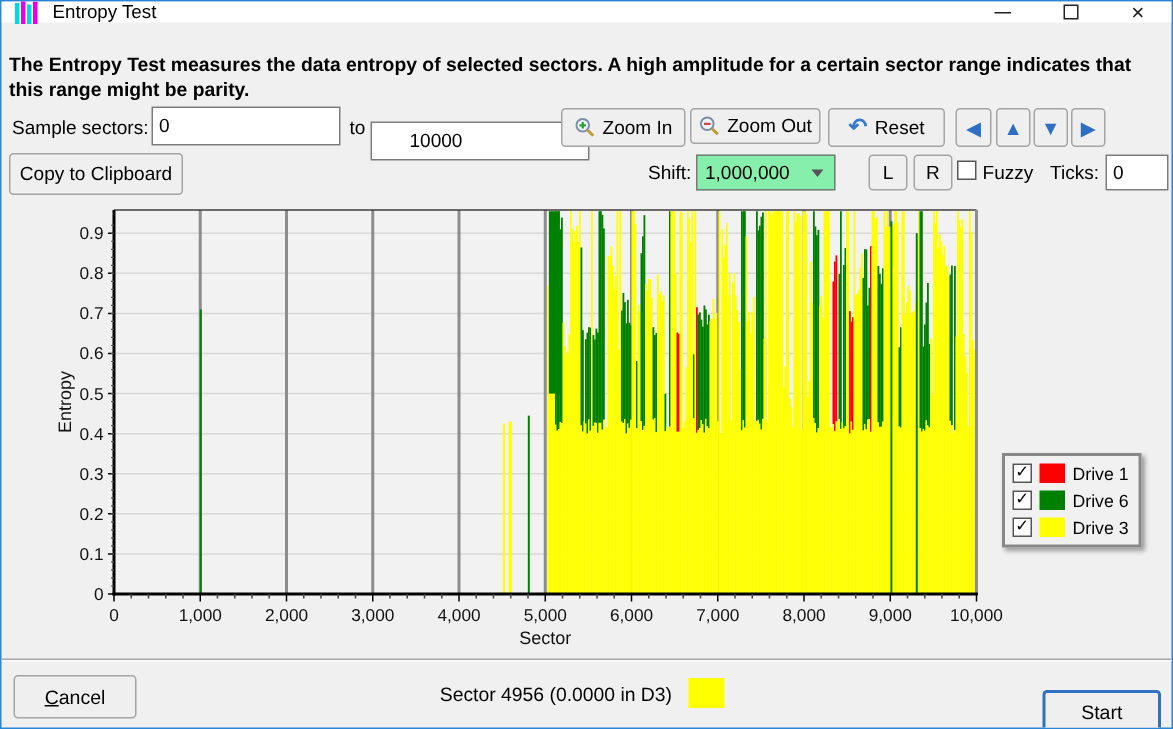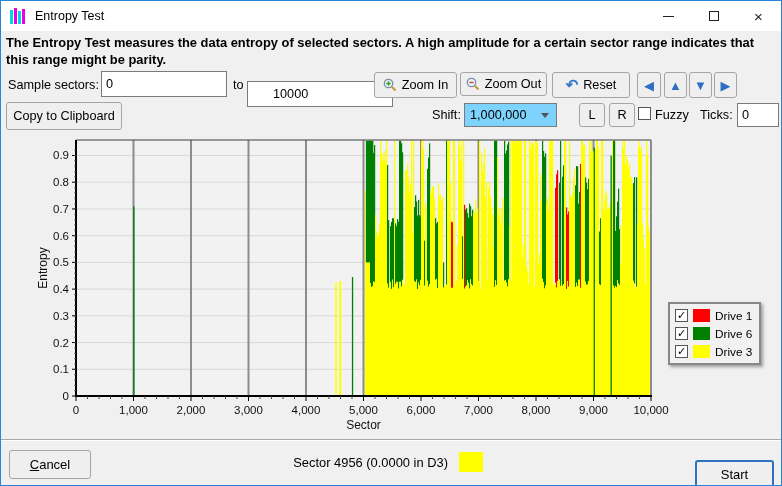--- a/index.html
+++ b/index.html
@@ -3,37 +3,37 @@
 <meta charset="utf-8">
 <style>
   * { margin:0; padding:0; box-sizing:border-box; }
   html,body { background:#c8c8c8; }
   body { font-family:"Liberation Sans", sans-serif; }
   .window {
     position:relative; width:782px; height:486px;
     background:#f0f0f0; border:1px solid #2a84d8; overflow:hidden;
   }
   
-  .titlebar { position:absolute; left:0; top:0; width:100%; height:30px; background:#ffffff; display:flex; align-items:center; }
+  .titlebar { position:absolute; left:0; top:0; width:100%; height:14px; background:#ffffff; display:flex; align-items:center; }
   .app-icon { width:18px; height:16px; margin:0 7px 0 9px; display:flex; gap:1px; align-items:flex-end; }
   .app-icon i { display:block; width:3px; }
   .title { font-size:12.5px; color:#000; }
   .win-controls { margin-left:auto; display:flex; height:100%; }
   .win-btn { width:45px; height:100%; display:flex; align-items:center; justify-content:center; color:#222; font-size:15px; }
   .glyph-min { width:11px; height:1px; background:#222; }
   .glyph-max { width:10px; height:10px; border:1px solid #222; }
   
   .desc { position:absolute; left:5px; top:33px; width:764px; font-weight:bold; font-size:12.9px; line-height:17px; color:#000; }
   
   .lbl { position:absolute; font-size:12.7px; color:#000; white-space:nowrap; }
   .tinput { position:absolute; background:#fff; border:1px solid #7a7a7a; font-size:12.7px; padding:0 4px; font-family:"Liberation Sans",sans-serif; color:#000; }
   .btn { position:absolute; background:#efefef; border:1px solid #a5a5a5; border-radius:3px; font-size:12.7px; color:#000; display:flex; align-items:center; justify-content:center; gap:5px; cursor:default; }
   .arrow-btn { font-size:13px; color:#2e6fc3; }
   .reset-ico { color:#3579cf; font-size:15px; font-weight:bold; line-height:10px; }
-  .dropdown { position:absolute; background:#7dd3fc; border:1px solid #7a7a7a; font-size:12.7px; display:flex; align-items:center; padding:0 5px; }
+  .dropdown { position:absolute; background:#86efac; border:1px solid #7a7a7a; font-size:12.7px; display:flex; align-items:center; padding:0 5px; }
   .dd-arrow { position:absolute; right:7px; top:9px; width:0; height:0; border-left:4px solid transparent; border-right:4px solid transparent; border-top:5px solid #555; }
   .checkbox { display:inline-block; width:13px; height:13px; background:#fff; border:1px solid #555; font-size:11px; line-height:11px; text-align:center; color:#000; }
   
   #chart-wrap { position:absolute; left:0; top:133px; width:782px; height:304px; }
   .legend { position:absolute; left:667px; top:168px; background:#f1f1f1; border:2px solid #888; box-shadow:2px 2px 3px rgba(0,0,0,0.35); padding:3px 7px 3px 5px; display:flex; flex-direction:column; gap:1px; }
   .legend-row { display:flex; align-items:center; gap:5px; height:17px; }
   .legend-swatch { width:17px; height:13px; display:inline-block; }
   .legend-label { font-size:11.8px; color:#000; }
   
   .separator { position:absolute; left:0; top:438px; width:782px; height:2px; border-top:1px solid #a8a8a8; border-bottom:1px solid #fdfdfd; }

